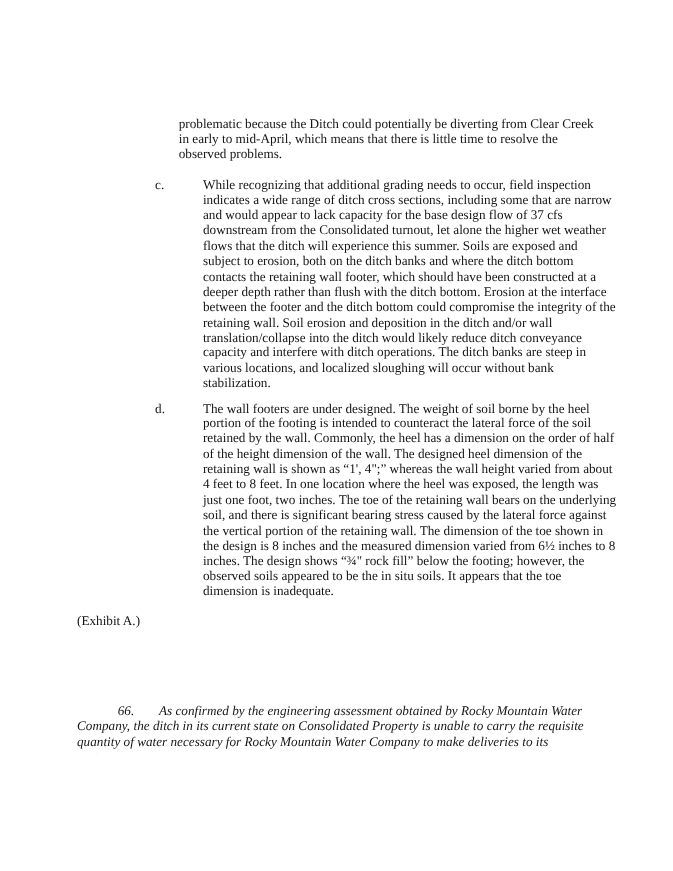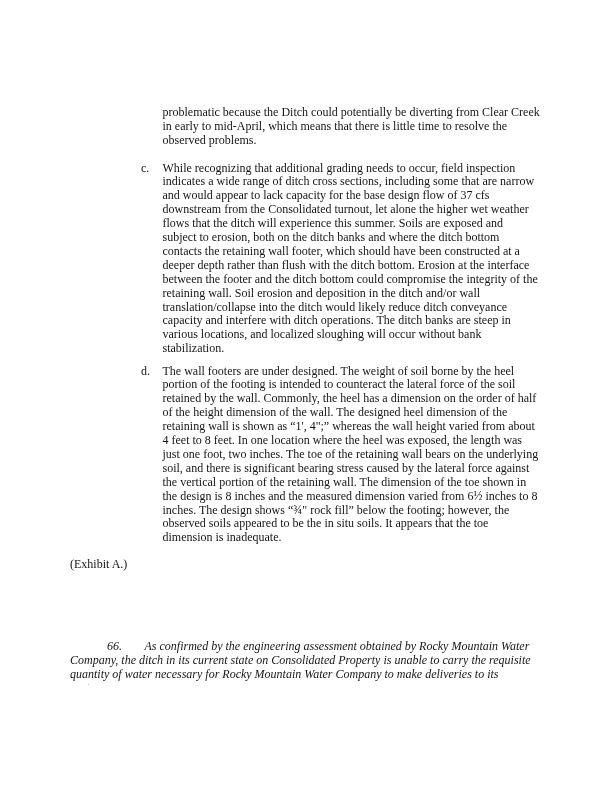--- a/index.html
+++ b/index.html
@@ -13,21 +13,21 @@
     line-height: 13.9px;
     color: #151515;
     overflow: hidden;
   }
   .blk { position: absolute; }
   
   .cont { left: 162.5px; top: 106px; width: 384px; white-space: pre; }
   
   .list-item { position: absolute; left: 141px; display: flex; align-items: flex-start; }
   .li-label { width: 21.5px; flex: none; }
-  .li-text { white-space: pre; }
+  .li-text { white-space: pre; margin-left: 22px; }
   .item-c { top: 161.5px; }
   .item-d { top: 364.5px; }
   
   .exhibit { left: 70px; top: 558px; text-align: center; }
   
   .np { left: 70px; top: 0; width: 470px; white-space: pre; }
   .np-num { display: inline-block; margin-left: 37px; width: 37.5px; }
   .p65 { top: 584px; }
   .p66 { top: 640px; font-style: italic; }
   

